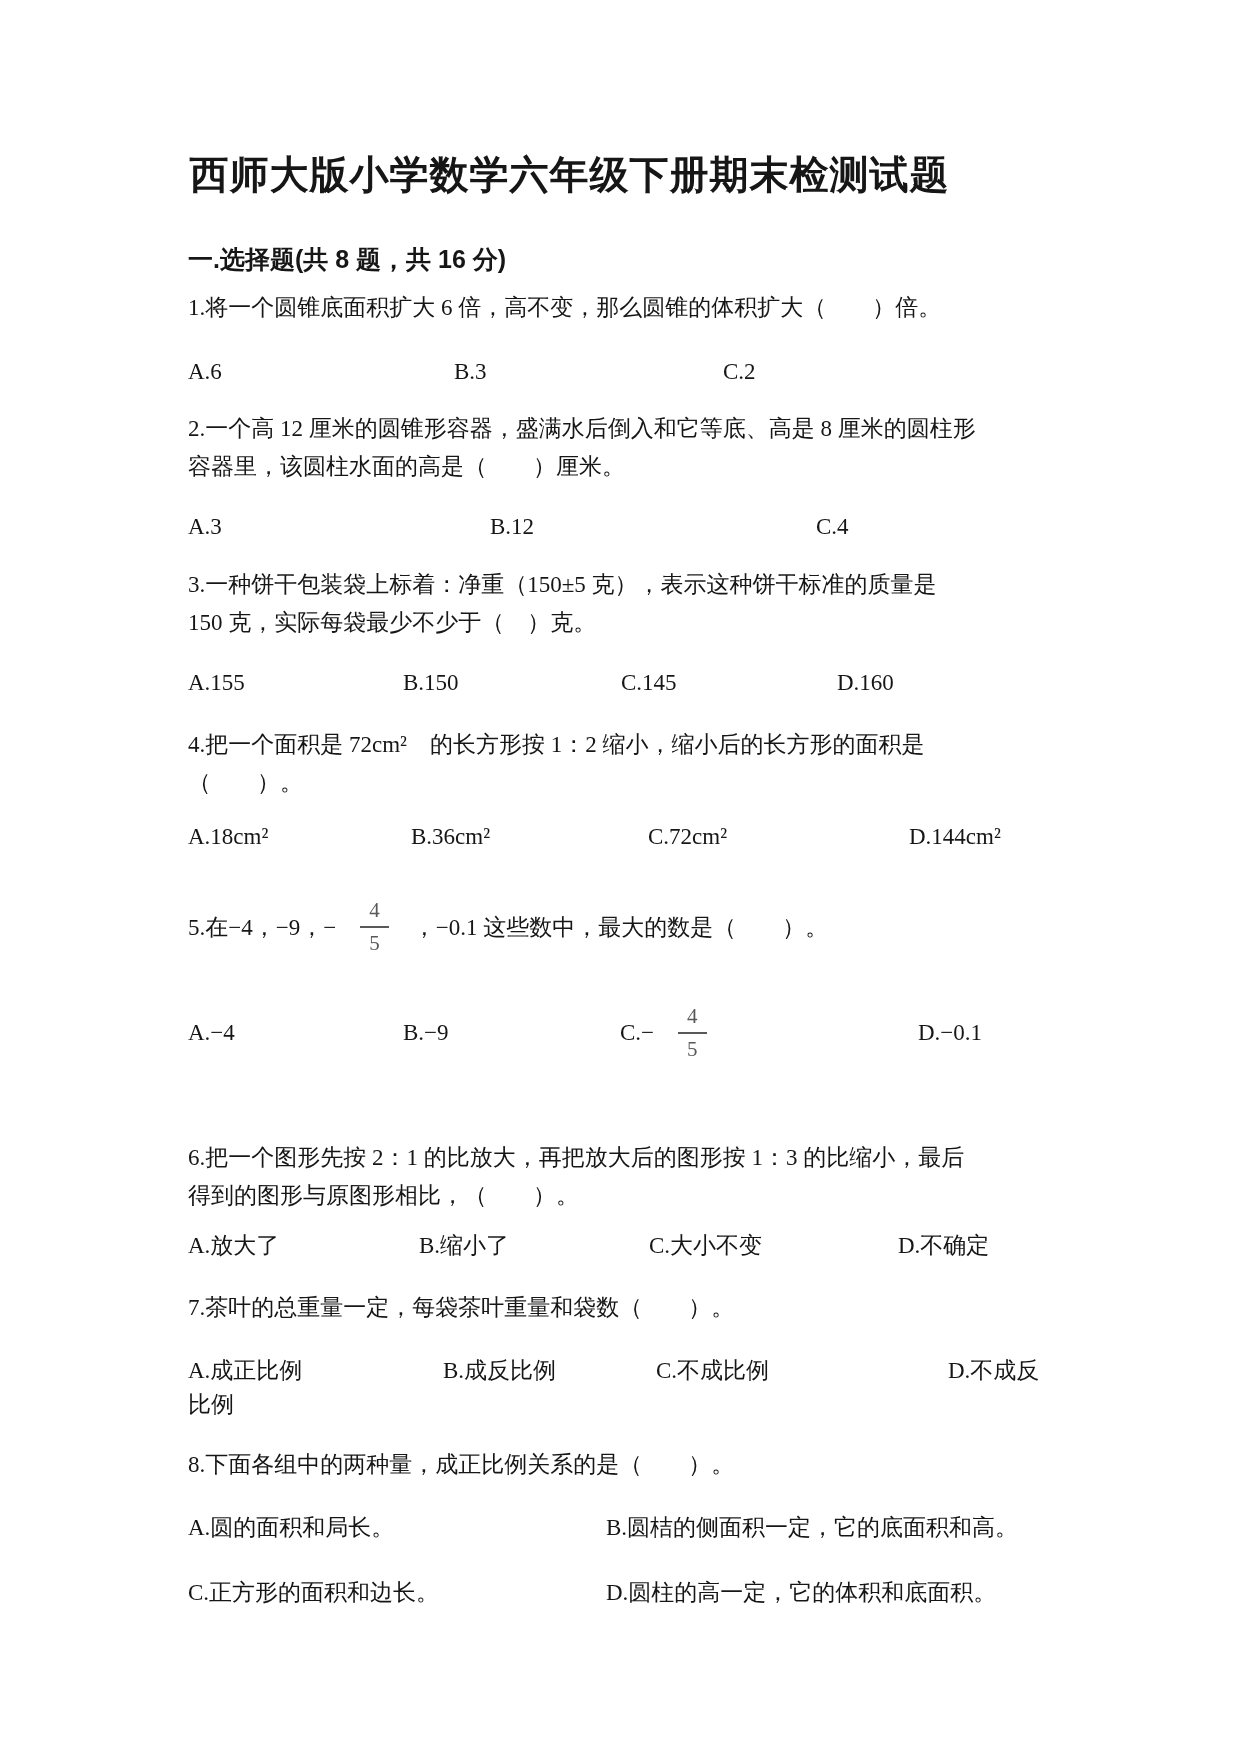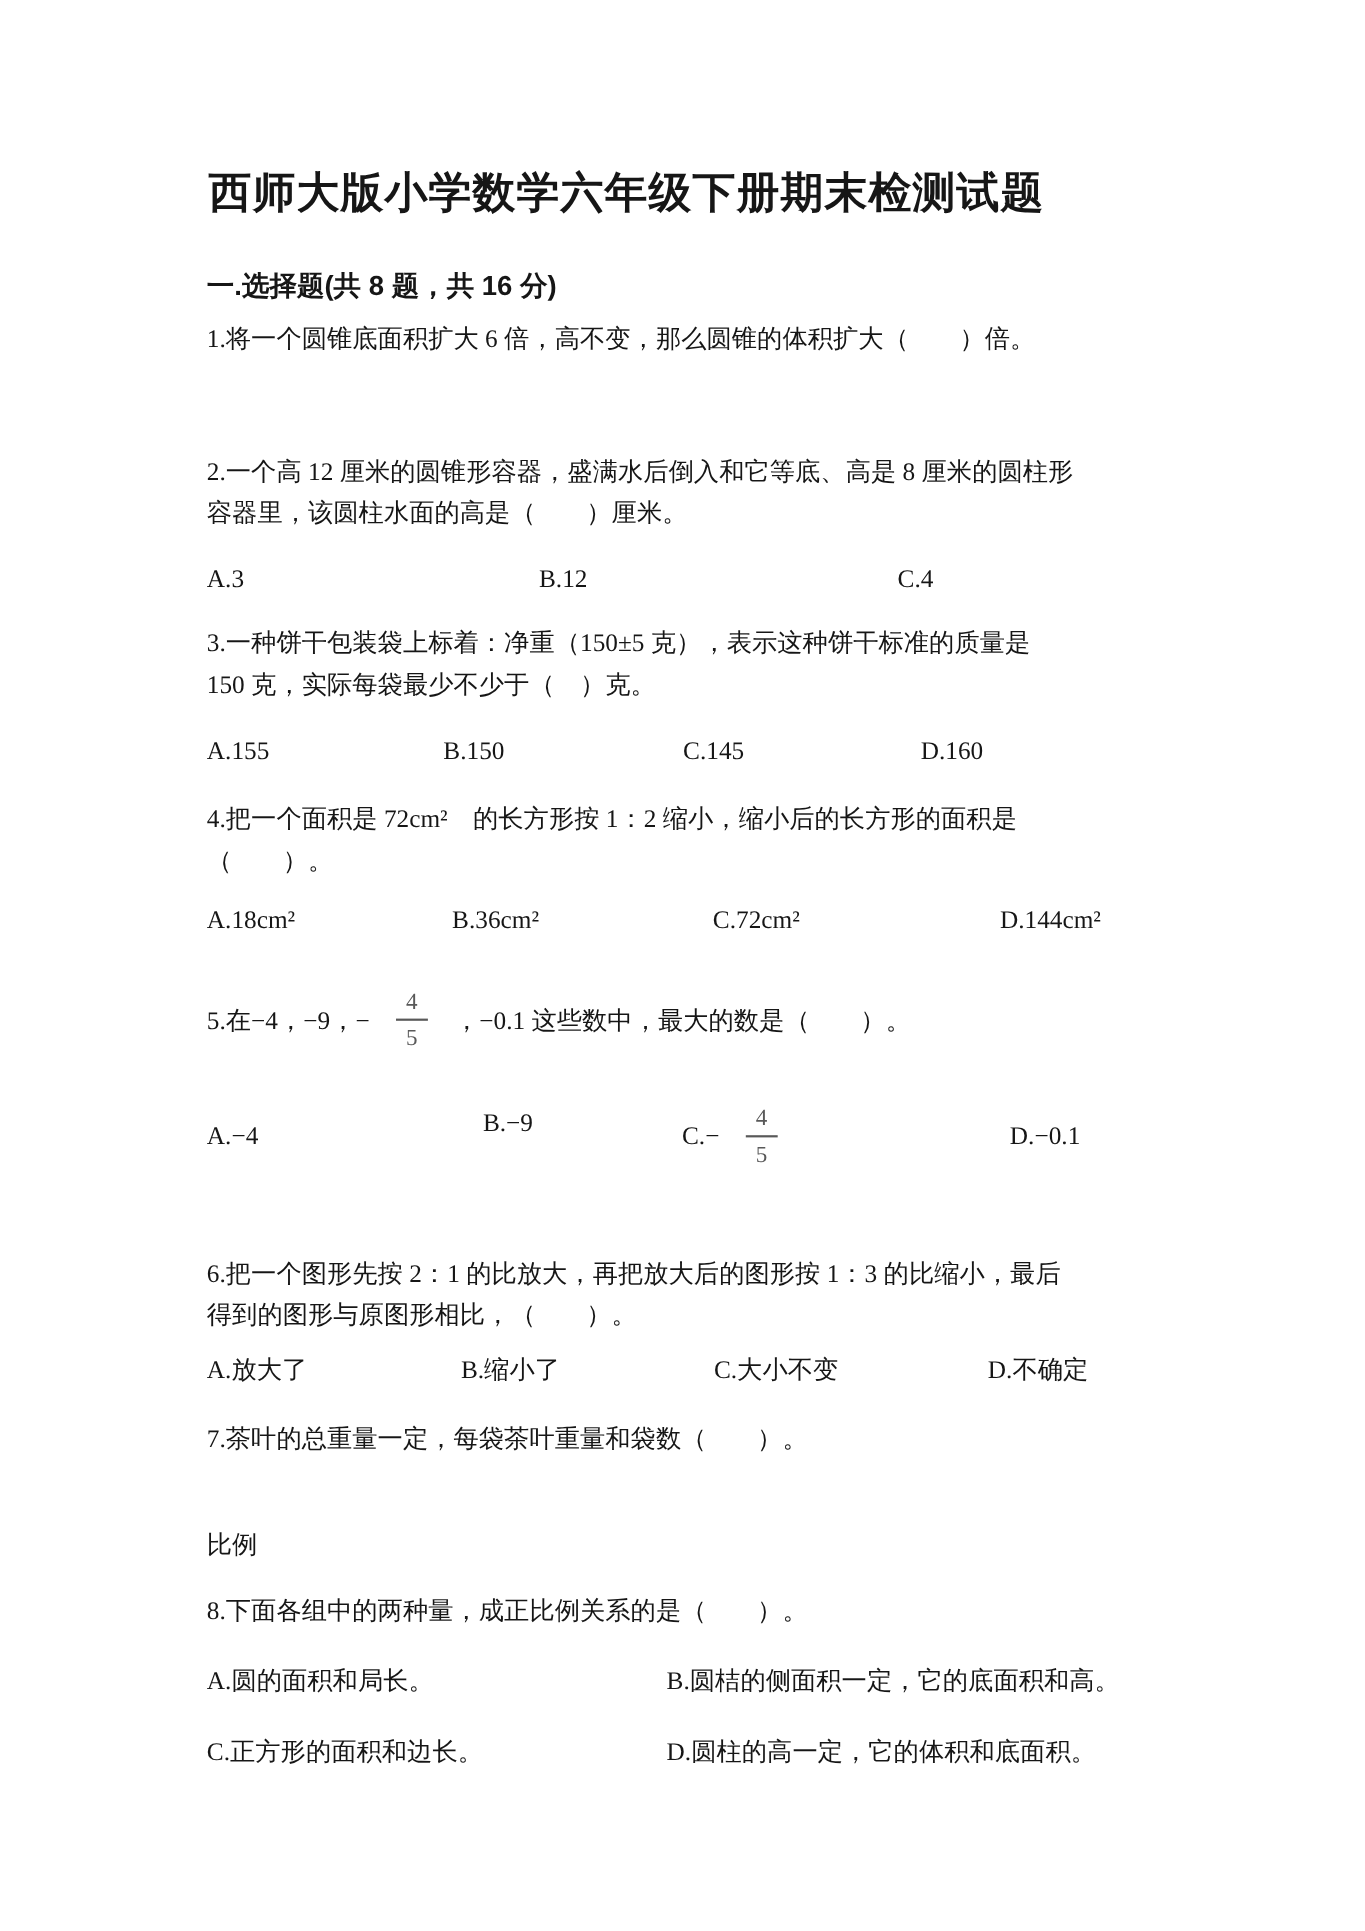--- a/index.html
+++ b/index.html
@@ -65,20 +65,25 @@
 </head>
 <body>
 
 <div class="page">
 
   <div class="abs doc-title" style="top:148px;">西师大版小学数学六年级下册期末检测试题</div>
 
   <div class="abs section-heading" style="left:188px;top:243px;">一.选择题(共 8 题，共 16 分)</div>
 
   <div class="abs qline" style="left:188px;top:293px;">1.将一个圆锥底面积扩大 6 倍，高不变，那么圆锥的体积扩大（　　）倍。</div>
+  <div class="abs opts" style="left:188px;top:357px;width:930px;">
+    <span class="opt" style="left:0px;">A.6</span>
+    <span class="opt" style="left:266px;">B.3</span>
+    <span class="opt" style="left:535px;">C.2</span>
+  </div>
 
   <div class="abs qline" style="left:188px;top:414px;">2.一个高 12 厘米的圆锥形容器，盛满水后倒入和它等底、高是 8 厘米的圆柱形</div>
   <div class="abs qline" style="left:188px;top:452px;">容器里，该圆柱水面的高是（　　）厘米。</div>
   <div class="abs opts" style="left:188px;top:512px;width:930px;">
     <span class="opt" style="left:0px;">A.3</span>
     <span class="opt" style="left:302px;">B.12</span>
     <span class="opt" style="left:628px;">C.4</span>
   </div>
 
   <div class="abs qline" style="left:188px;top:570px;">3.一种饼干包装袋上标着：净重（150±5 克），表示这种饼干标准的质量是</div>
@@ -102,41 +107,47 @@
   <div class="abs row-flex" style="left:188px;top:894px;height:66px;">
     <span>5.在−4，−9，−</span>
     <span class="frac">
       <span class="fnum">4</span>
       <span class="fden">5</span>
     </span>
     <span>，−0.1 这些数中，最大的数是（　　）。</span>
   </div>
   <div class="abs opts" style="left:188px;top:1000px;width:930px;height:66px;">
     <span class="opt" style="left:0px;top:18px;">A.−4</span>
-    <span class="opt" style="left:215px;top:6px;margin-left:36px;">B.−9</span>
+    <span class="opt" style="left:215px;top:18px;">B.−9</span>
     <span class="opt opt-flex" style="left:432px;top:0px;height:66px;">
       <span>C.−</span>
       <span class="frac">
         <span class="fnum">4</span>
         <span class="fden">5</span>
       </span>
     </span>
     <span class="opt" style="left:730px;top:18px;">D.−0.1</span>
   </div>
 
   <div class="abs qline" style="left:188px;top:1143px;">6.把一个图形先按 2：1 的比放大，再把放大后的图形按 1：3 的比缩小，最后</div>
   <div class="abs opts" style="left:188px;top:1231px;width:930px;">
     <span class="opt" style="left:0px;">A.放大了</span>
     <span class="opt" style="left:231px;">B.缩小了</span>
     <span class="opt" style="left:461px;">C.大小不变</span>
     <span class="opt" style="left:710px;">D.不确定</span>
   </div>
   <div class="abs qline" style="left:188px;top:1181px;">得到的图形与原图形相比，（　　）。</div>
 
   <div class="abs qline" style="left:188px;top:1293px;">7.茶叶的总重量一定，每袋茶叶重量和袋数（　　）。</div>
+  <div class="abs opts" style="left:188px;top:1356px;width:960px;">
+    <span class="opt" style="left:0px;">A.成正比例</span>
+    <span class="opt" style="left:255px;">B.成反比例</span>
+    <span class="opt" style="left:468px;">C.不成比例</span>
+    <span class="opt" style="left:760px;">D.不成反</span>
+  </div>
   <div class="abs qline" style="left:188px;top:1390px;">比例</div>
 
   <div class="abs qline" style="left:188px;top:1450px;">8.下面各组中的两种量，成正比例关系的是（　　）。</div>
   <div class="abs opts" style="left:188px;top:1578px;width:960px;">
     <span class="opt" style="left:0px;">C.正方形的面积和边长。</span>
     <span class="opt" style="left:418px;">D.圆柱的高一定，它的体积和底面积。</span>
   </div>
   <div class="abs opts" style="left:188px;top:1513px;width:960px;">
     <span class="opt" style="left:0px;">A.圆的面积和局长。</span>
     <span class="opt" style="left:418px;">B.圆桔的侧面积一定，它的底面积和高。</span>

